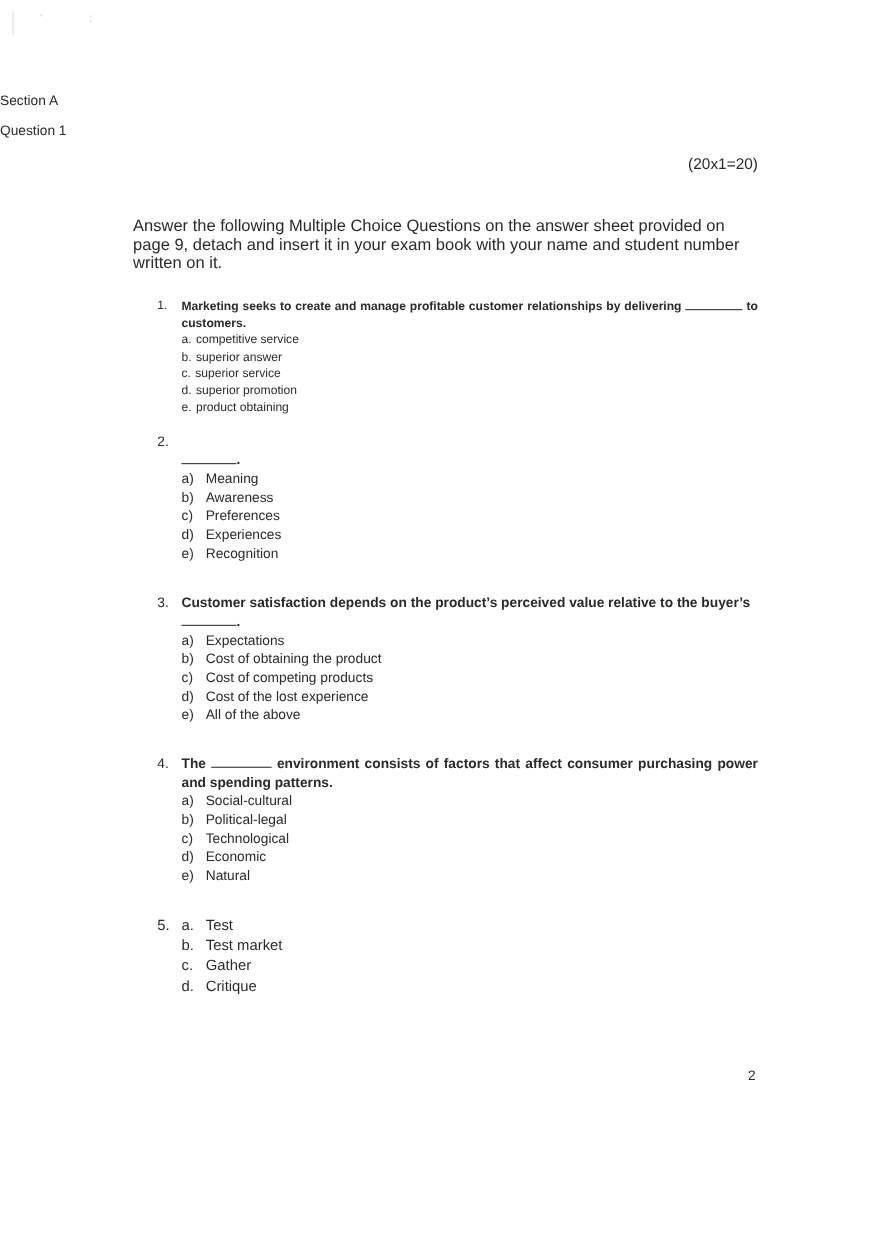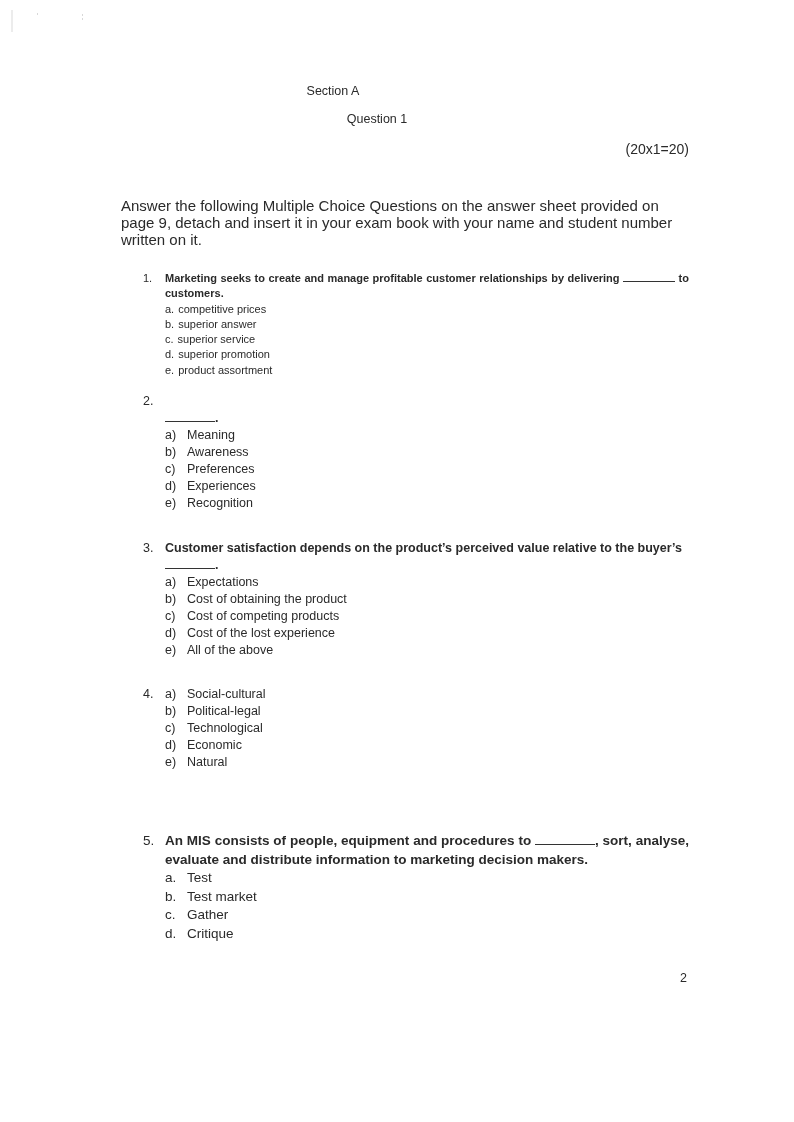--- a/index.html
+++ b/index.html
@@ -1,22 +1,22 @@
 <!DOCTYPE html>
 <html><head>
 <meta charset="utf-8">
 <style>
   html, body { margin: 0; padding: 0; background: #ffffff; }
   body { width: 794px; height: 1122px; position: relative; overflow: hidden;
          font-family: "Liberation Sans", sans-serif; color: #2a2a2a; }
   .scan-mark { position: absolute; left: 11px; top: 10px; width: 2px; height: 22px; background: #ececec; }
   .scan-dot { position: absolute; width: 1px; height: 2px; background: #d8d8d8; }
-  .center { position: absolute; left: 16px; width: 634px; text-align: center; font-size: 12.5px; }
+  .center { position: absolute; left: 0; width: 634px; font-size: 12.5px; }
   #section-title { top: 84px; }
-  #question-title { top: 112px; padding-left: 44px; }
+  #question-title { top: 112px; }
   #marks { position: absolute; right: 105px; top: 141px; font-size: 14px; }
   #instructions { position: absolute; left: 121px; top: 197px; width: 570px; font-size: 15px; line-height: 17px; }
   .q { position: absolute; left: 143px; width: 546px; }
   .q .num { position: absolute; left: 0; top: 0; }
   .q .stem { margin-left: 22px; text-align: justify; text-align-last: left; font-weight: bold; }
   .q .opts { margin-left: 22px; }
   .q .opt { display: flex; }
   .q .opt .lbl { display: inline-block; }
   .blank { display: inline-block; border-bottom: 1px solid #333; height: 0.9em; vertical-align: baseline; }
   
@@ -47,37 +47,37 @@
 <div id="marks">(20x1=20)</div>
 
 <div id="instructions">Answer the following Multiple Choice Questions on the answer sheet provided on page 9, detach and insert it in your exam book with your name and student number written on it.</div>
 
 <div class="q" id="q1">
   <span class="num">1.</span>
   <div class="stem"><span>Marketing seeks to create and manage profitable customer relationships by delivering </span><span class="blank" style="width:52px"></span><span> to customers.</span></div>
   <div class="opts">
     <div class="opt">
         <span class="lbl">a.</span>
-        <span>competitive prices</span>
+        <span>competitive service</span>
       </div>
     <div class="opt">
         <span class="lbl">b.</span>
         <span>superior answer</span>
       </div>
     <div class="opt">
         <span class="lbl">c.</span>
         <span>superior service</span>
       </div>
     <div class="opt">
         <span class="lbl">d.</span>
         <span>superior promotion</span>
       </div>
     <div class="opt">
         <span class="lbl">e.</span>
-        <span>product assortment</span>
+        <span>product obtaining</span>
       </div>
   </div>
 </div>
 
 <div class="q" id="q2">
   <span class="num">2.</span>
   <div class="stem"><br><span class="blank" style="width:50px"></span><span>.</span></div>
   <div class="opts">
     <div class="opt">
         <span class="lbl">a)</span>
@@ -124,20 +124,21 @@
       </div>
     <div class="opt">
         <span class="lbl">e)</span>
         <span>All of the above</span>
       </div>
   </div>
 </div>
 
 <div class="q" id="q4">
   <span class="num">4.</span>
+  <div class="stem"><span>The </span><span class="blank" style="width:55px"></span><span> environment consists of factors that affect consumer purchasing power and spending patterns.</span></div>
   <div class="opts">
     <div class="opt">
         <span class="lbl">a)</span>
         <span>Social-cultural</span>
       </div>
     <div class="opt">
         <span class="lbl">b)</span>
         <span>Political-legal</span>
       </div>
     <div class="opt">
@@ -150,21 +151,20 @@
       </div>
     <div class="opt">
         <span class="lbl">e)</span>
         <span>Natural</span>
       </div>
   </div>
 </div>
 
 <div class="q" id="q5">
   <span class="num">5.</span>
-  <div class="stem"><span>An MIS consists of people, equipment and procedures to </span><span class="blank" style="width:60px"></span><span>, sort, analyse, evaluate and distribute information to marketing decision makers.</span></div>
   <div class="opts">
     <div class="opt">
         <span class="lbl">a.</span>
         <span>Test</span>
       </div>
     <div class="opt">
         <span class="lbl">b.</span>
         <span>Test market</span>
       </div>
     <div class="opt">

